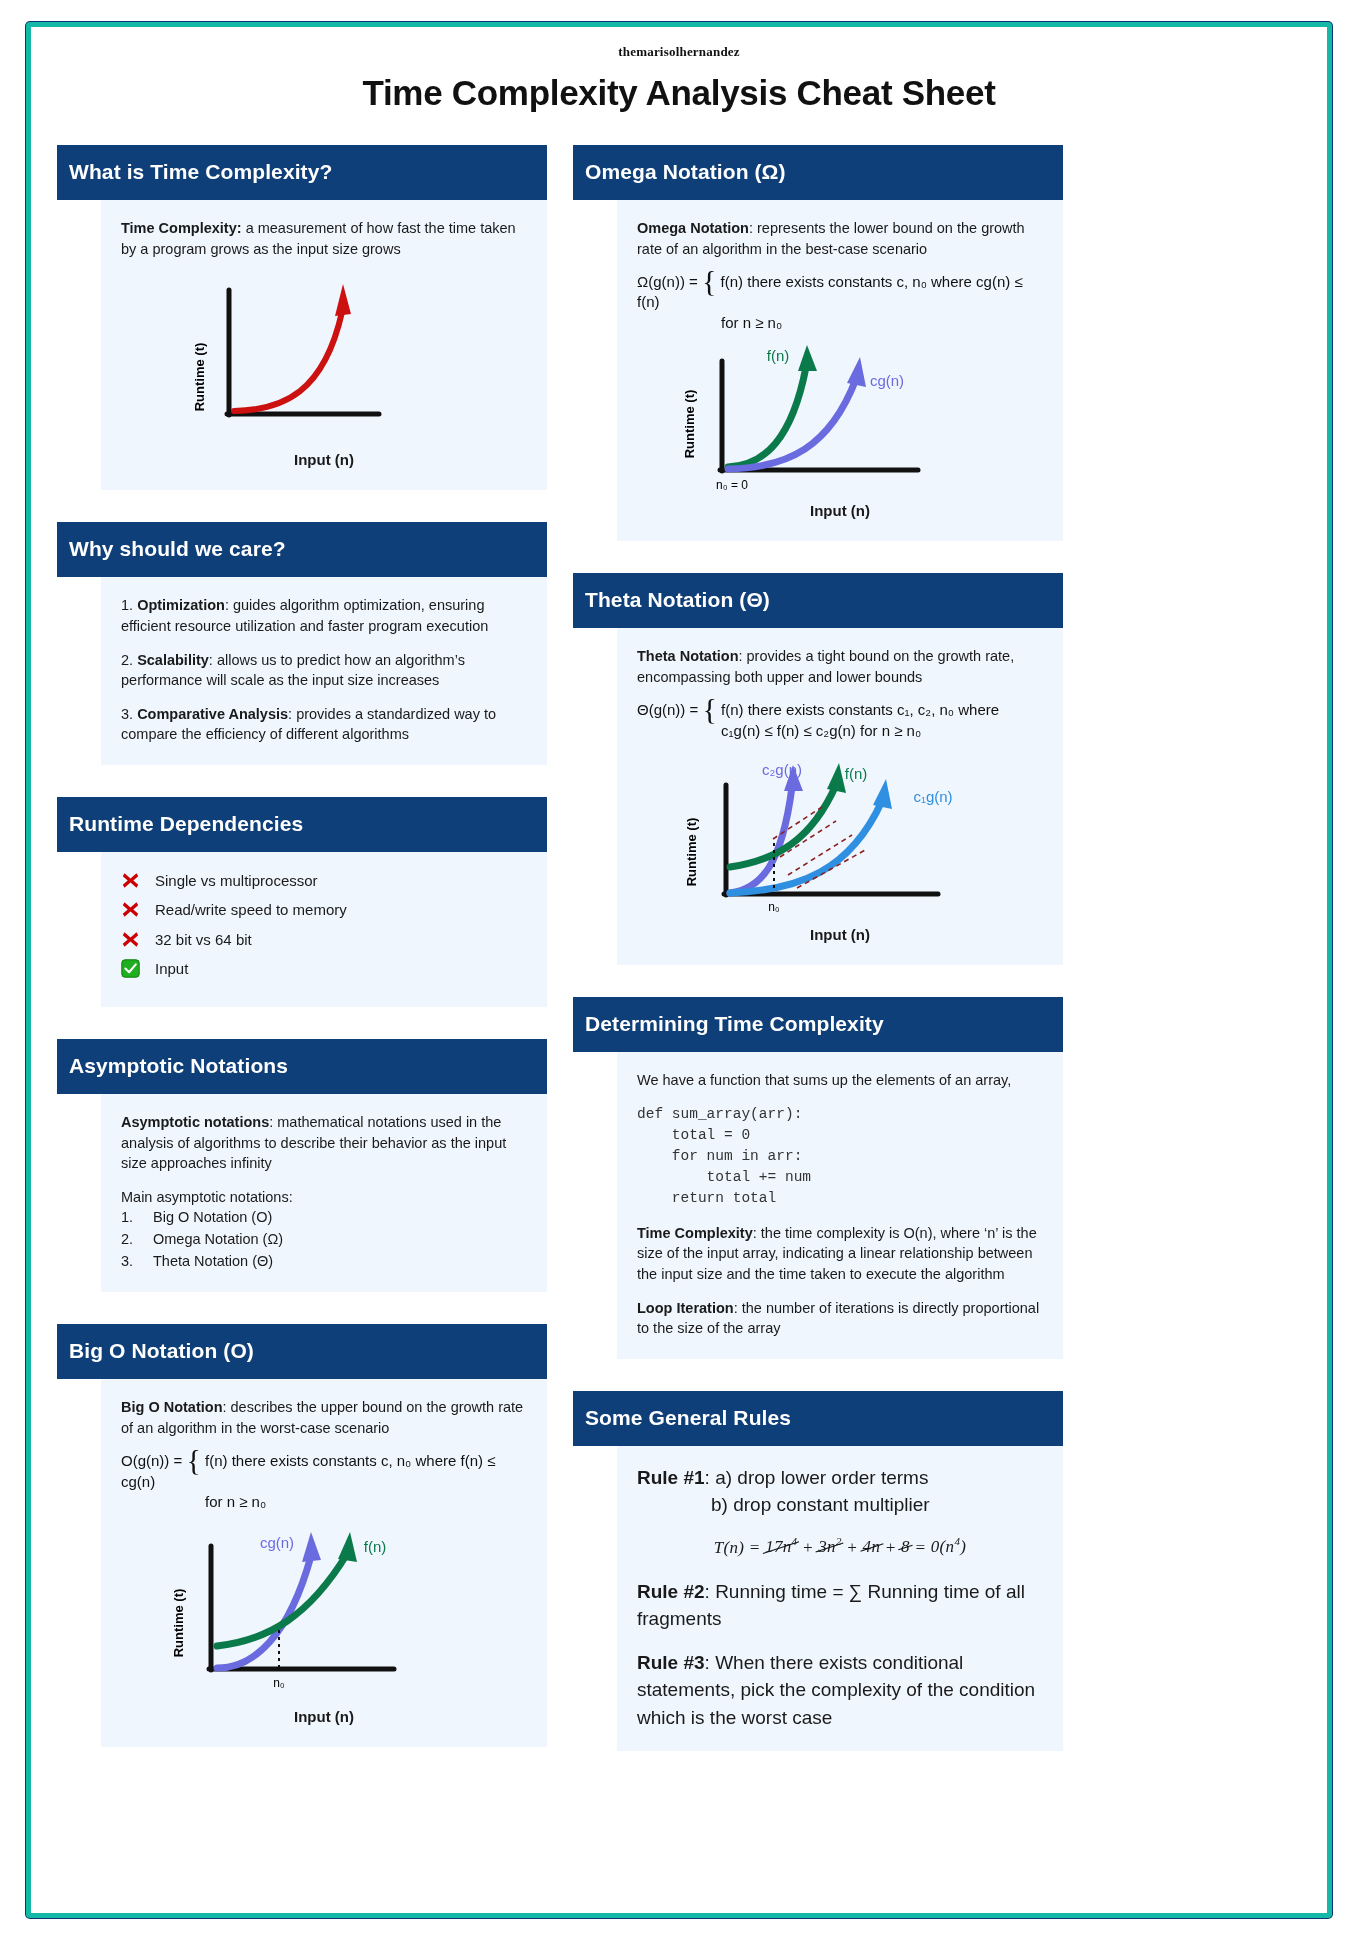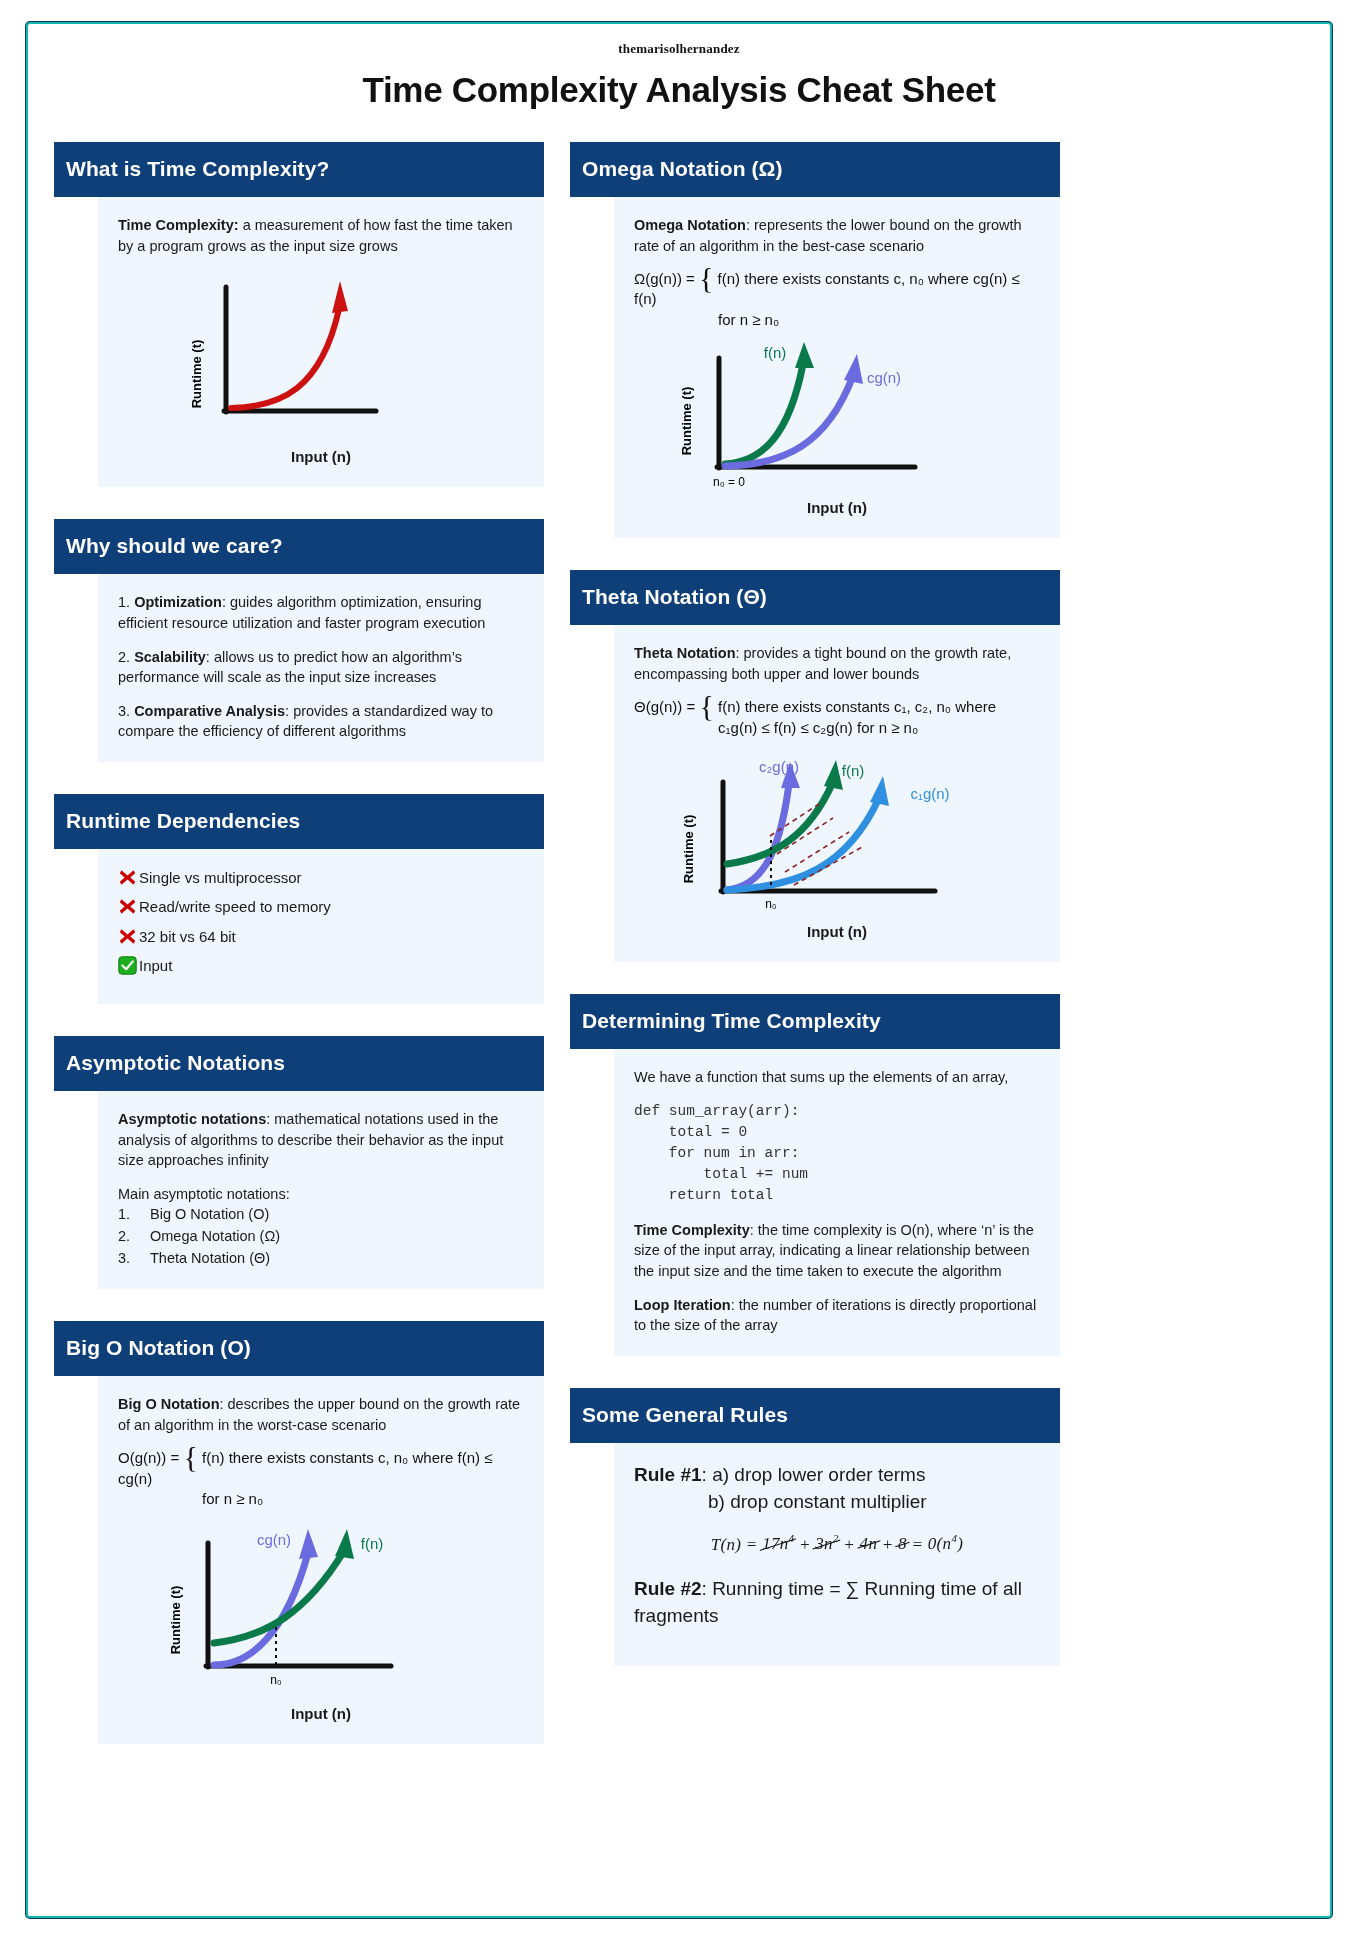--- a/index.html
+++ b/index.html
@@ -10,21 +10,21 @@
   }
   .page {
     position: relative;
     width: 1358px; height: 1940px;
     background: #ffffff;
     padding: 22px 26px;
   }
   .frame {
     position: relative;
     width: 100%; height: 100%;
-    border: 2px solid #14b8a6;
+    border: 5px solid #14b8a6;
     border-radius: 4px;
     background: #ffffff;
     padding: 0 18px;
     box-shadow: 0 0 0 1px #0d3570;
   }
   .byline {
     text-align: center;
     font-family: "Liberation Serif", serif;
     font-weight: bold;
     font-size: 13px;
@@ -66,21 +66,21 @@
     color: #1a1a1a;
     margin-left: 44px;
   }
   .card-body p { margin-bottom: 13px; }
   .card-body p:last-child { margin-bottom: 0; }
   .card-body b { font-weight: bold; }
 
   .list-icon-row {
     display: flex;
     align-items: center;
-    gap: 2px;
+    gap: 15px;
     margin-bottom: 8px;
     font-size: 15px;
   }
   .ico { width: 19px; height: 19px; flex: 0 0 19px; display:inline-block; position: relative;}
   .ico-x svg, .ico-check svg { display:block; }
 
   .ol { margin: 0; padding: 0; list-style: none; }
   .ol li { display: flex; gap: 10px; margin-bottom: 1px; }
   .ol li .num { width: 22px; flex: 0 0 22px; }
 
@@ -359,19 +359,22 @@
         <span class="rule-sub">b) drop constant multiplier</span>
       </div>
       <div class="math-line">
         <span>T(n) =</span>
         <span class="strike">17<i>n</i><sup>4</sup></span><span> + </span><span class="strike">3<i>n</i><sup>2</sup></span><span> + </span><span class="strike">4<i>n</i></span><span> + </span><span class="strike">8</span>
         <span> = </span><span>0(<i>n</i><sup>4</sup>)</span>
       </div>
       <div class="rule-block">
         <b>Rule #2</b><span>: Running time = ∑ Running time of all fragments</span>
       </div>
+      <div class="rule-block" style="margin-bottom:0">
+        <b>Rule #3</b><span>: When there exists conditional statements, pick the complexity of the condition which is the worst case</span>
+      </div>
      </div>
     </div>
 
    </div>
   </div>
  </div>
 </div>
 
 </body></html>

